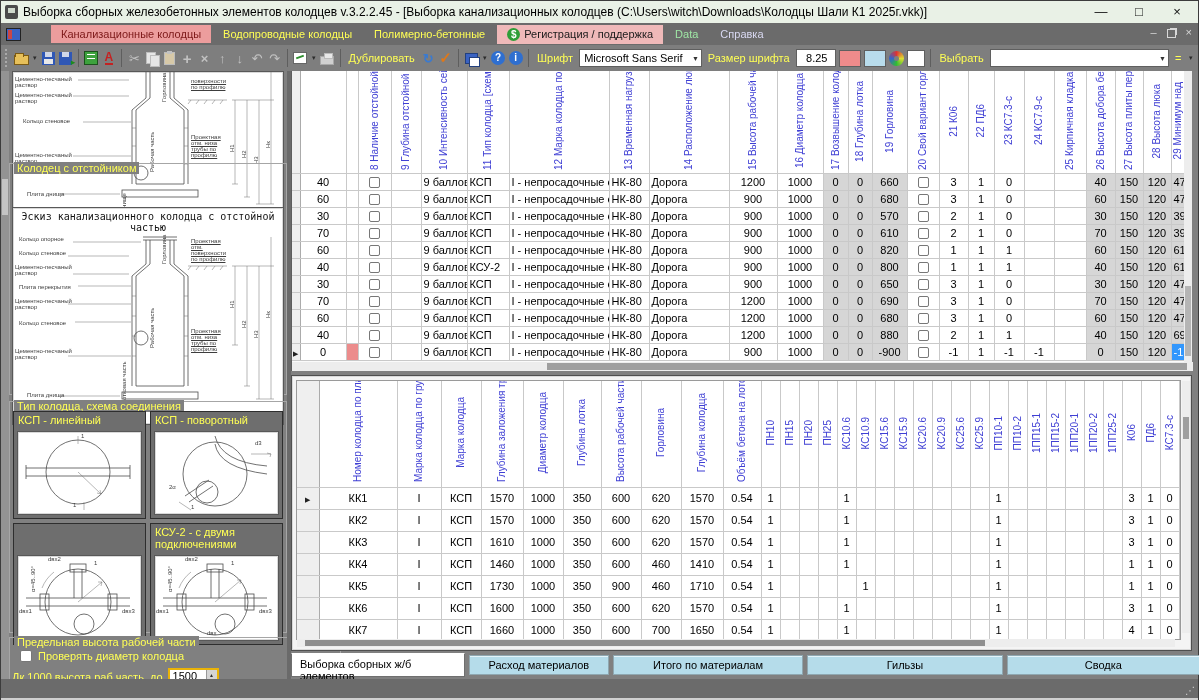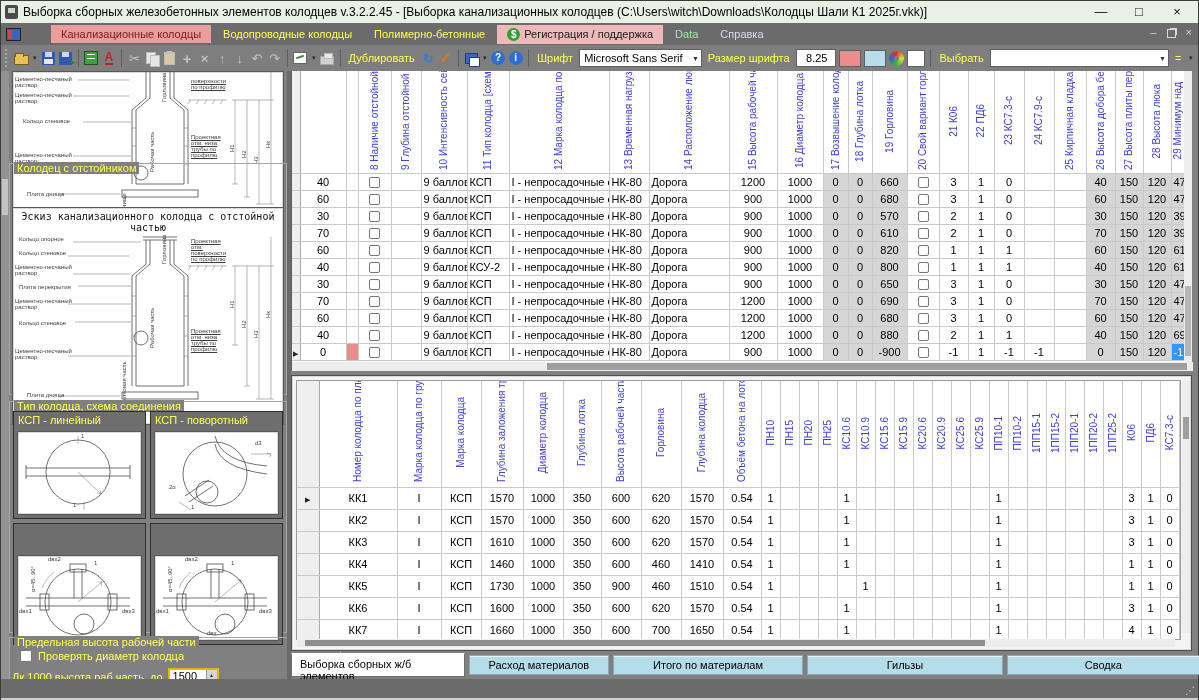--- a/index.html
+++ b/index.html
@@ -388,20 +388,21 @@
         </svg>
         <span class="sk-label" style="left:30px; top:0px;">dвх2</span>
         <span class="sk-label" style="left:76px; top:4px;">1</span>
         <span class="sk-label vrot" style="left:12px; top:36px;">α=45..90°</span>
         <span class="sk-label" style="left:1px; top:52px;">dвх1</span>
         <span class="sk-label" style="left:104px; top:52px;">dвх3</span>
       </div>
     </div>
 
     <div class="tp" style="left:149px; top:452px; width:133px; height:122px;">
+      <div class="tp-head" style="min-height:28px; white-space:normal; width:131px;">КСУ-2 - с двумя подключениями</div>
       <div class="wpanel" style="left:3px; top:31px; width:125px; height:86px;">
         <svg width="123" height="84" viewBox="0 0 123 84">
           <circle class="ln" cx="60" cy="46" r="33"></circle>
           <path class="ln" d="M56 13 V42 M64 13 V42 M8 42 H112 M8 50 H112"></path>
           <rect class="ln" x="52" y="8" width="16" height="8"></rect>
           <rect class="ln" x="22" y="38" width="9" height="16"></rect>
           <rect class="ln" x="90" y="38" width="9" height="16"></rect>
           <circle class="ln" cx="70" cy="68" r="10"></circle>
           <path class="thin" d="M60 46 L86 24 M86 24 l-4 0 M86 24 l-1 4"></path>
           <path class="thin" d="M36 16 A38 38 0 0 0 24 32"></path>
@@ -1031,21 +1032,21 @@
             <tr>
             <td class="mk"></td>
             <td class="num">КК5</td>
             <td class="num">I</td>
             <td class="num">КСП</td>
             <td class="num">1730</td>
             <td class="num">1000</td>
             <td class="num">350</td>
             <td class="num">900</td>
             <td class="num">460</td>
-            <td class="num">1510</td>
+            <td class="num">1710</td>
             <td class="num">0.54</td>
             <td class="num">1</td>
             <td></td>
             <td></td>
             <td></td>
             <td class="num"></td>
             <td class="num">1</td>
             <td></td>
             <td></td>
             <td></td>

